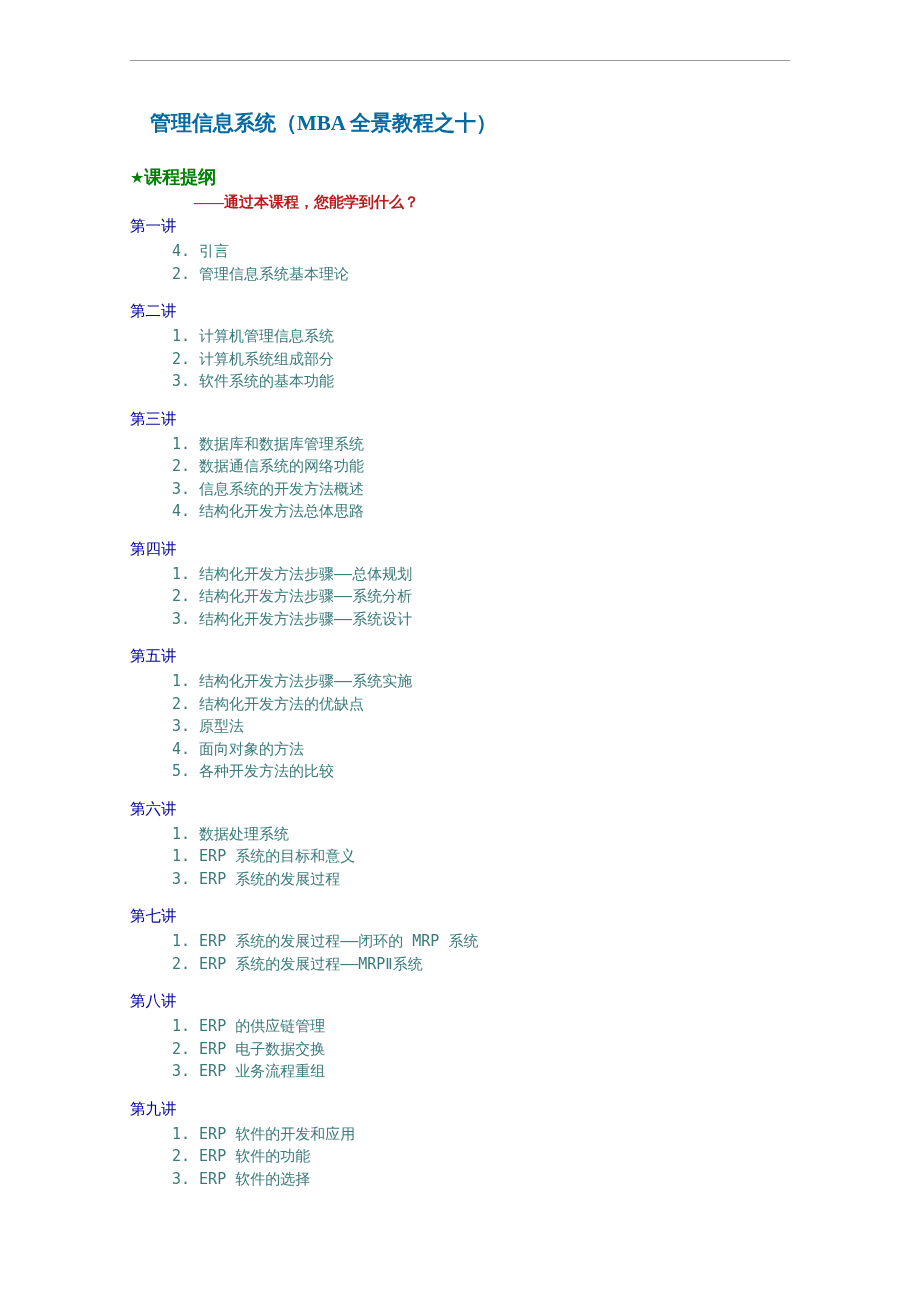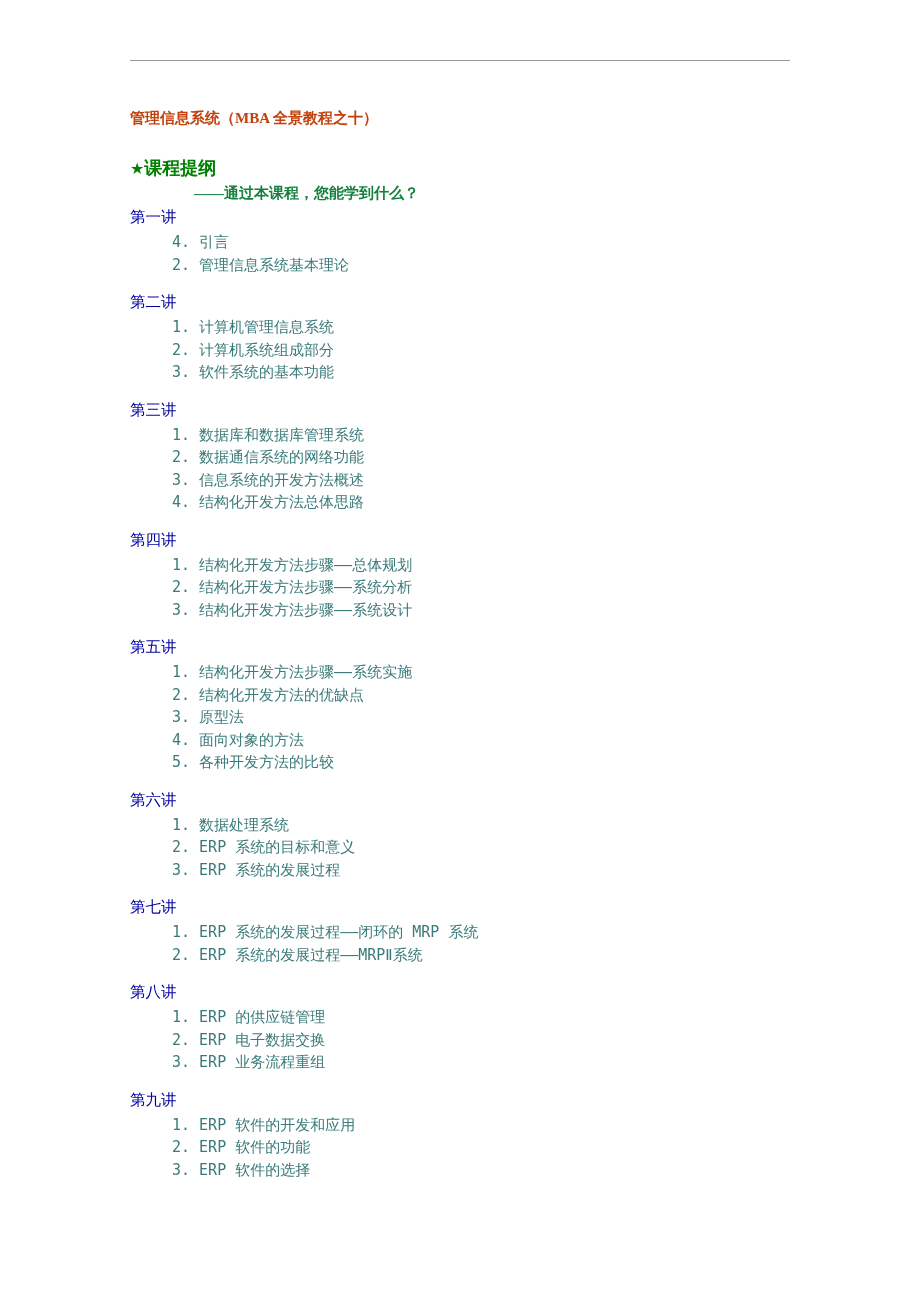--- a/index.html
+++ b/index.html
@@ -12,40 +12,41 @@
       font-family: "SimSun", "宋体", serif;
       width: 920px;
       padding: 60px 130px 60px 130px;
     }
     .hr-line {
       border: none;
       border-top: 1px solid #999;
       margin-bottom: 48px;
     }
     .doc-title {
-      font-size: 15px;
+      font-size: 21px;
       font-weight: bold;
-      color: #c2410c;
+      color: #0369a1;
       margin-bottom: 28px;
       font-family: "SimSun", "宋体", "Times New Roman", serif;
+      margin-left: 20px;
     }
     .star {
       color: #008000;
       font-size: 16px;
     }
     .outline-label {
       color: #008000;
       font-size: 18px;
       font-weight: bold;
     }
     .outline-row {
       margin-bottom: 4px;
     }
     .subtitle {
-      color: #15803d;
+      color: #b91c1c;
       font-size: 15px;
       font-weight: bold;
       margin-left: 64px;
       margin-bottom: 4px;
     }
     .section-title {
       color: #0000a0;
       font-size: 15.5px;
       font-weight: normal;
       margin-top: 2px;
@@ -110,21 +111,21 @@
   <div class="item">1. 结构化开发方法步骤——系统实施</div>
   <div class="item">2. 结构化开发方法的优缺点</div>
   <div class="item">3. 原型法</div>
   <div class="item">4. 面向对象的方法</div>
   <div class="item">5. 各种开发方法的比较</div>
 </div>
 
 <div class="section-block">
   <div class="section-title">第六讲</div>
   <div class="item">1. 数据处理系统</div>
-  <div class="item">2. ERP 系统的目标和意义</div>
+  <div class="item">1. ERP 系统的目标和意义</div>
   <div class="item">3. ERP 系统的发展过程</div>
 </div>
 
 <div class="section-block">
   <div class="section-title">第七讲</div>
   <div class="item">1. ERP 系统的发展过程——闭环的 MRP 系统</div>
   <div class="item">2. ERP 系统的发展过程——MRPⅡ系统</div>
 </div>
 
 <div class="section-block">

